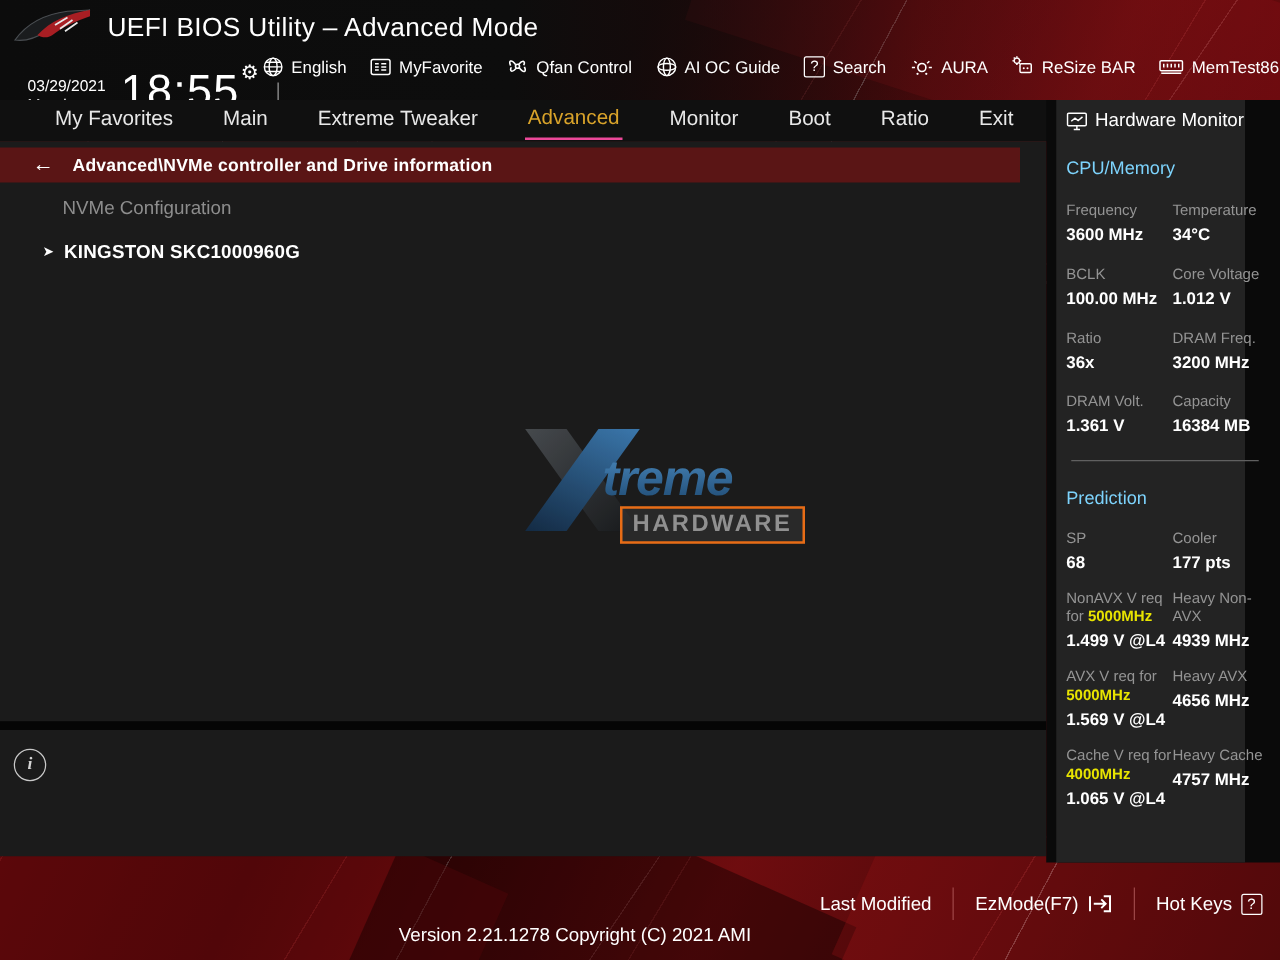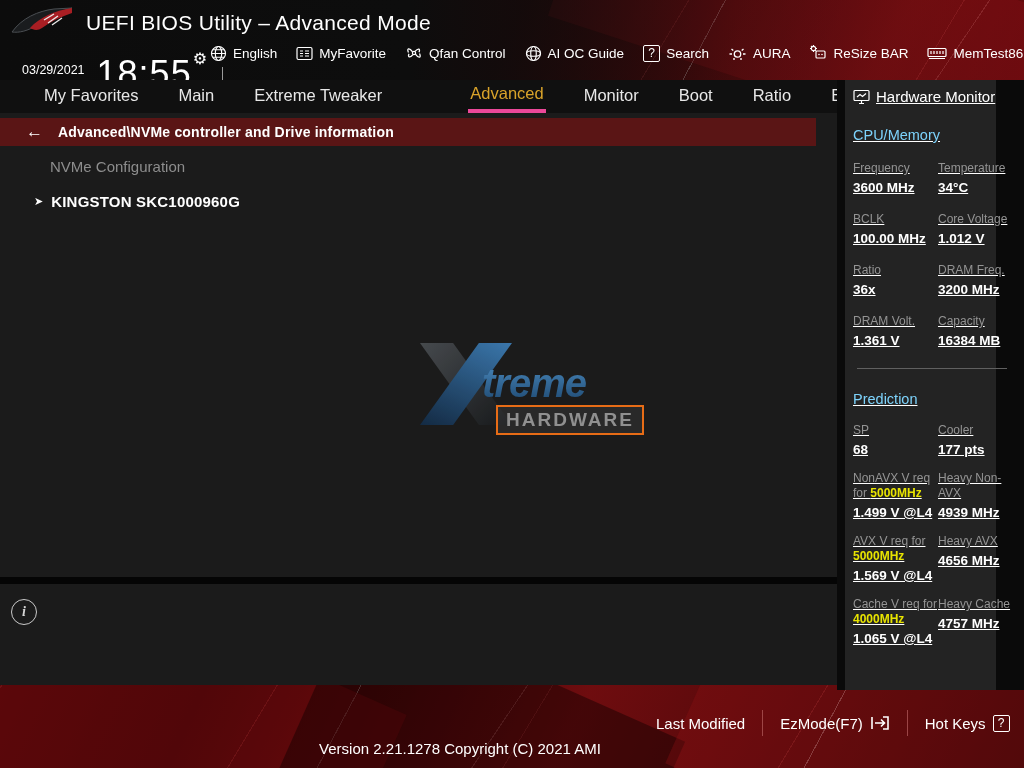--- a/index.html
+++ b/index.html
@@ -37,21 +37,21 @@
   .toolbar { position:absolute; left:210px; top:44px; display:flex; align-items:center; gap:19px; }
   .tb-item { display:flex; align-items:center; gap:6px; color:#fff; font-size:13.5px; white-space:nowrap; cursor:pointer; }
   .tb-item svg { display:block; }
   .qbox { display:inline-flex; align-items:center; justify-content:center; width:17px; height:17px;
     border:1.5px solid #fff; border-radius:2px; font-size:12px; color:#fff; }
 
   
   .navbar { position:absolute; left:0; top:80px; width:840px; height:33px; background:#101010;
     display:flex; align-items:center; padding-left:42px; gap:36px; }
   .tab { color:#e8e8e8; font-size:16.5px; padding:4px 2px 6px; cursor:pointer; white-space:nowrap; }
-  .tab.active { color:#d9a32a; border-bottom:4px solid #ec4899;margin-left:48px; }
+  .tab.active { color:#d9a32a; border-bottom:2px solid #ec4899; }
 
   
   .main-panel { position:absolute; left:0; top:113px; width:837px; height:572px; background:#1b1b1b; }
   .breadcrumb { position:absolute; left:0; top:5px; width:816px; height:28px; background:#5a1515;
     display:flex; align-items:center; }
   .bc-arrow { color:#fff; font-size:17px; margin-left:26px; cursor:pointer; }
   .bc-text { color:#fff; font-size:14px; font-weight:bold; margin-left:15px; letter-spacing:.2px; }
   .section-label { position:absolute; left:50px; top:45px; color:#8d8d8d; font-size:15px; }
   .drive-item { position:absolute; left:34px; top:80px; display:flex; align-items:center; gap:8px; cursor:pointer; }
   .drive-arrow { color:#fff; font-size:11px; }
@@ -70,21 +70,21 @@
     background:rgba(90,90,90,.25); color:#9a9a9a; font-size:19px; font-weight:bold; letter-spacing:2px; }
 
   .info-divider { position:absolute; left:0; top:464px; width:837px; height:7px; background:#050505; }
   .info-icon { position:absolute; left:11px; top:486px; width:26px; height:26px; border:1.5px solid #c9c9c9;
     border-radius:50%; color:#d5d5d5; font-size:14px; display:flex; align-items:center; justify-content:center;
     font-family:"Liberation Serif","DejaVu Serif",serif; font-style:italic; font-weight:bold; }
 
   
   .side-underlay { position:absolute; left:837px; top:80px; width:187px; height:610px; background:#0a0a0a; }
   .sidebar { position:absolute; left:845px; top:80px; width:151px; height:610px; background:#232323;
-    padding:8px 0 0 8px; color:#fff;text-decoration:underline; }
+    padding:8px 0 0 8px; color:#fff; }
   .hm-title { display:flex; align-items:center; gap:6px; font-size:15px; color:#fff; }
   .sb-section-title { color:#7dd3fc; font-size:14.5px; margin:22px 4px 0 0; }
   .sb-grid { display:grid; grid-template-columns:85px 74px; margin-top:18px; row-gap:17px; }
   .cell .lbl { color:#949494; font-size:12px; line-height:15px; }
   .cell .val { color:#fff; font-size:13.5px; font-weight:600; margin-top:4px; }
   .hl { color:#e8e400; font-weight:600; }
   .sb-hr { width:150px; border:none; border-top:1px solid #606060; margin:20px 0 0 4px; }
   .pred-grid { display:grid; grid-template-columns:85px 74px; margin-top:16px; row-gap:14px; }
 
   

